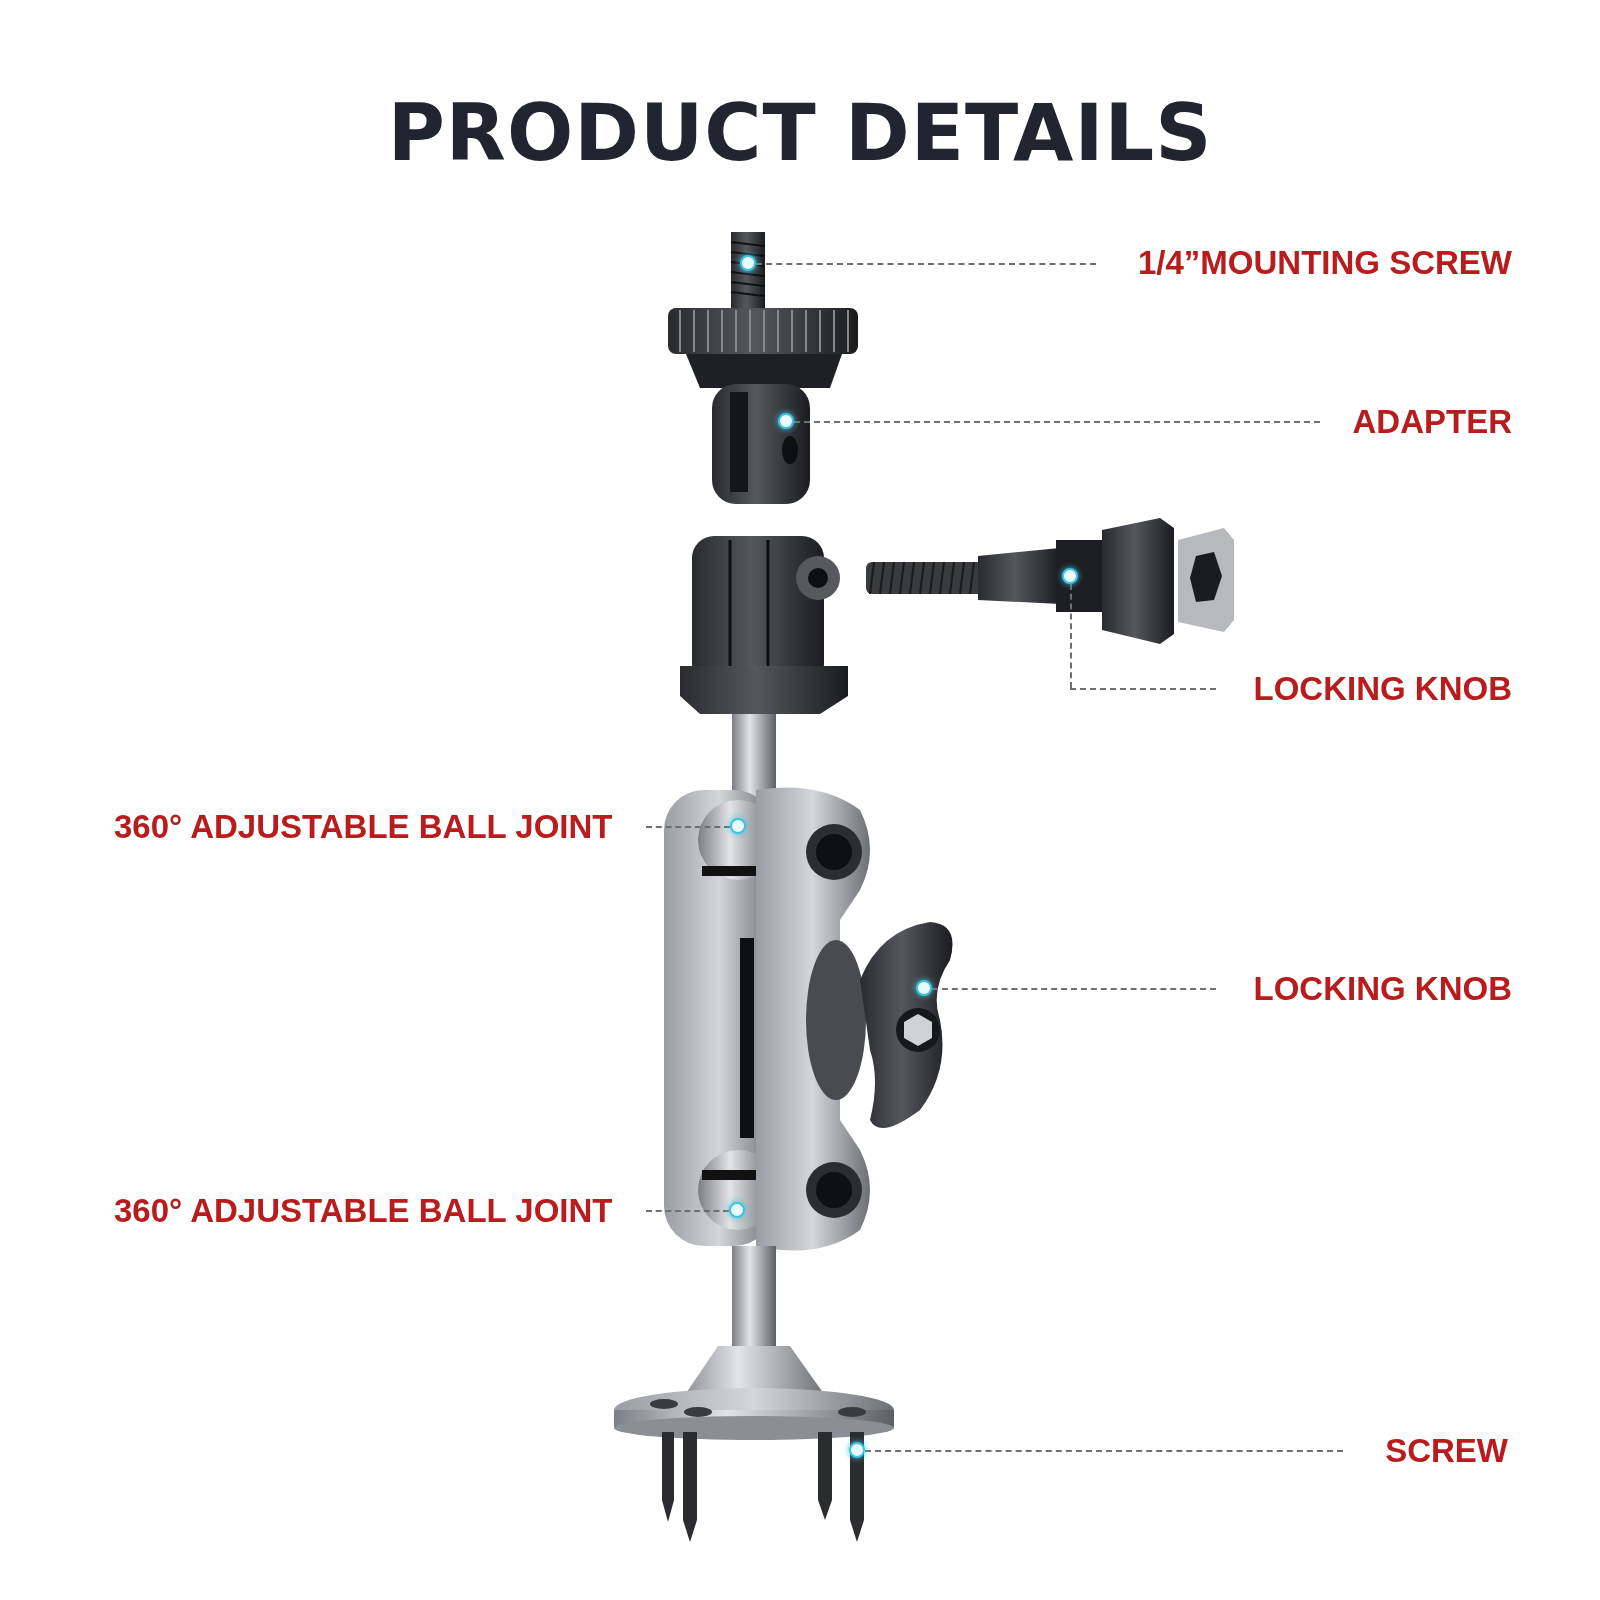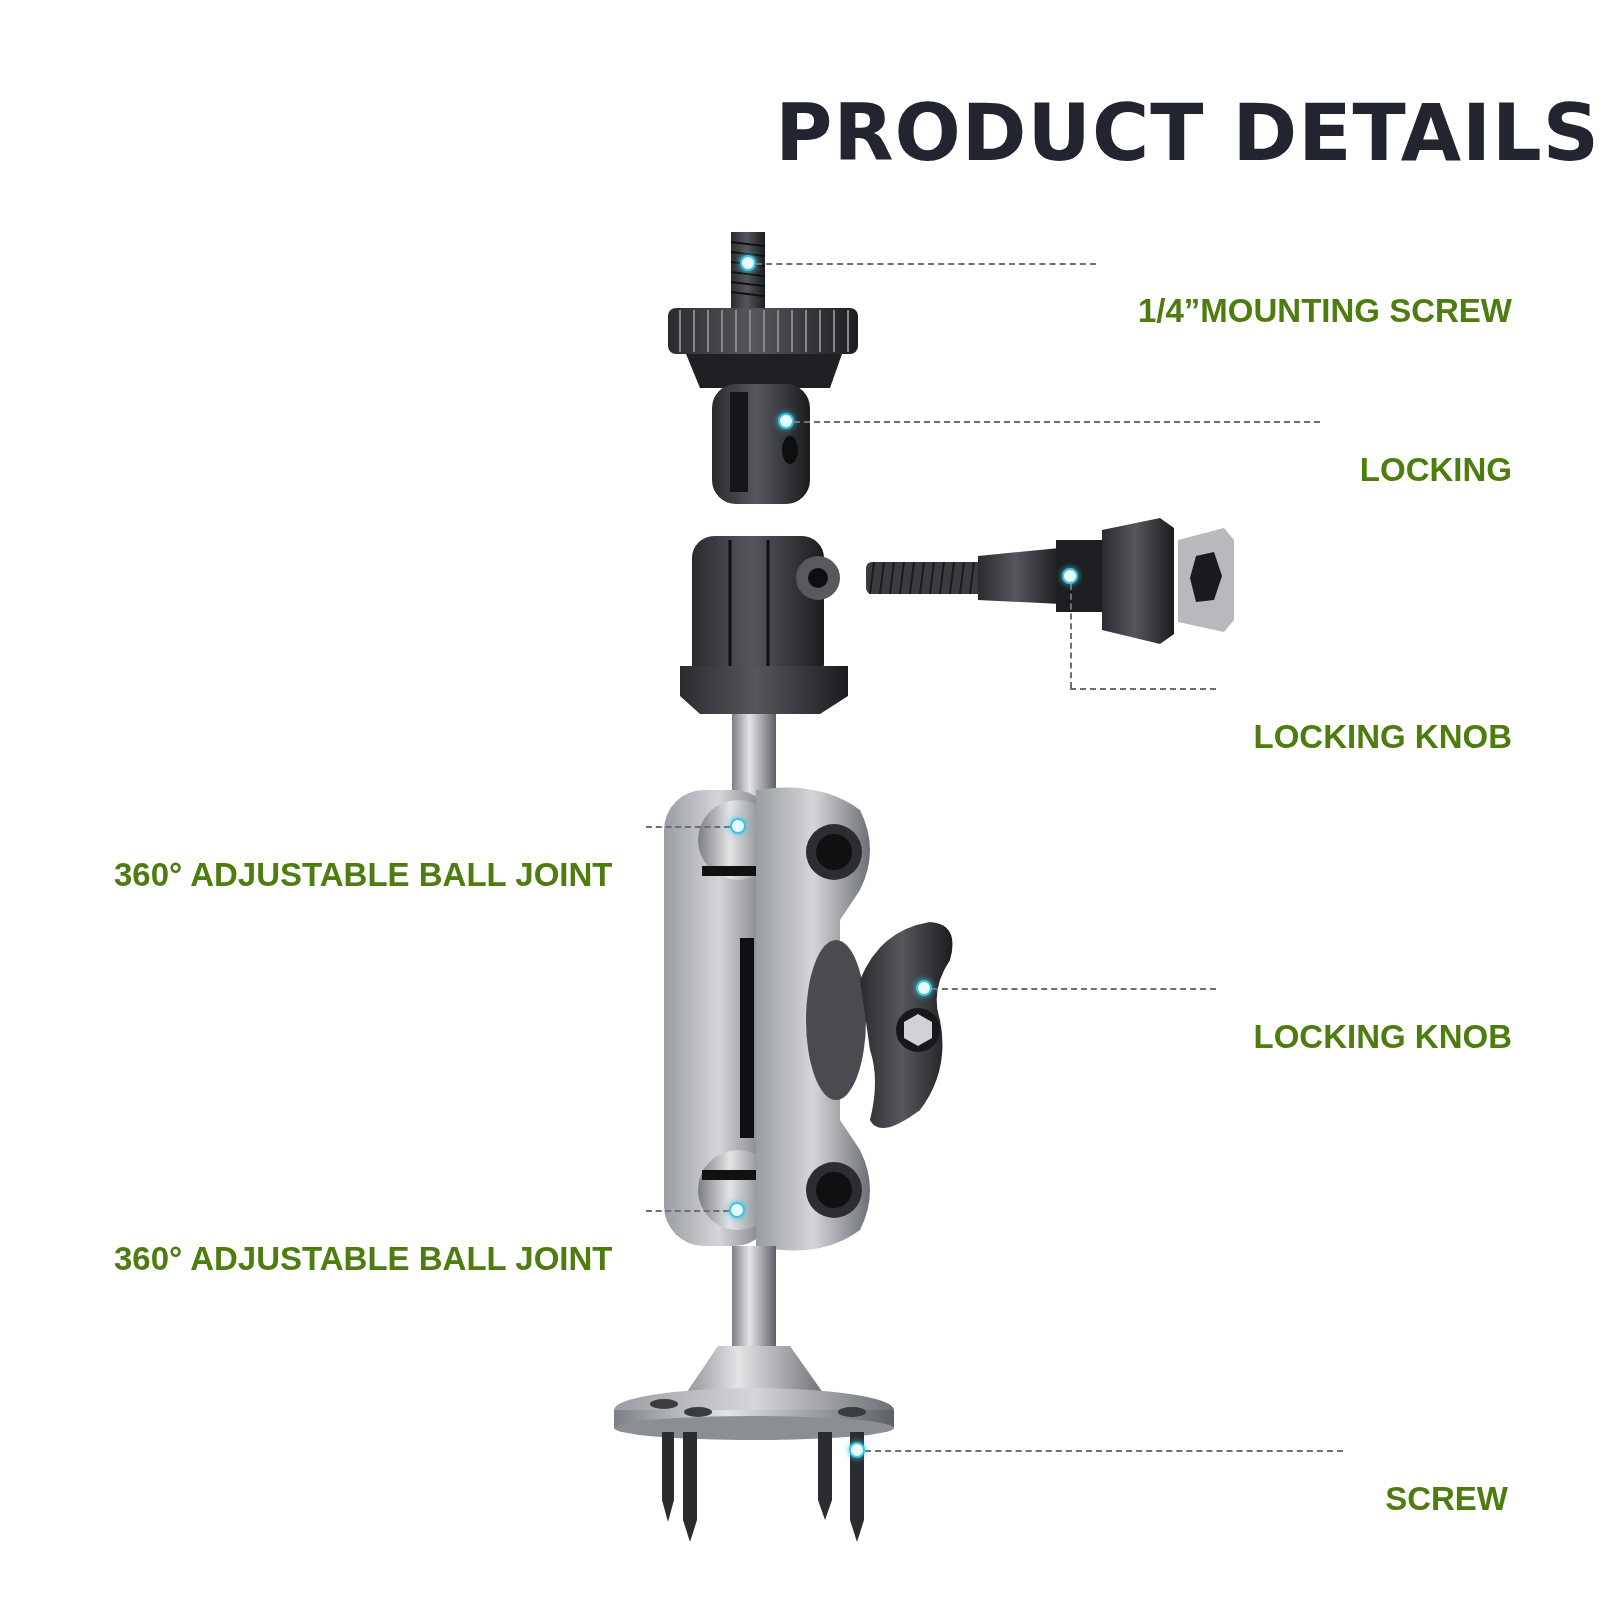--- a/index.html
+++ b/index.html
@@ -1,18 +1,18 @@
 <!DOCTYPE html>
 <html><head>
 <meta charset="utf-8">
 <style>
   html, body { margin: 0; padding: 0; background: #ffffff; }
   body { width: 1600px; height: 1600px; position: relative; overflow: hidden; font-family: "Liberation Sans", sans-serif; }
-  .title { position: absolute; top: 88px; left: 0; width: 1600px; text-align: right; font-family: "DejaVu Sans", sans-serif; font-weight: bold; font-size: 78px; color: #22252f; letter-spacing: 1px; }
-  .label { position: absolute; font-family: "Liberation Sans", sans-serif; font-weight: bold; font-size: 33px; color: #4d7c0f; white-space: nowrap; line-height: 1; margin-top: 48px; }
+  .title { position: absolute; top: 88px; left: 0; width: 1600px; text-align: center; font-family: "DejaVu Sans", sans-serif; font-weight: bold; font-size: 78px; color: #22252f; letter-spacing: 1px; }
+  .label { position: absolute; font-family: "Liberation Sans", sans-serif; font-weight: bold; font-size: 33px; color: #b91c1c; white-space: nowrap; line-height: 1; }
   .label.right { text-align: right; }
   .leader { position: absolute; height: 0; border-top: 2px dashed #6d6f75; }
   .leader-v { position: absolute; width: 0; border-left: 2px dashed #6d6f75; }
   .dot { position: absolute; width: 12px; height: 12px; border-radius: 50%; background: #e9fbff; border: 2px solid #3ec4e0; box-shadow: 0 0 6px #3ec4e0; transform: translate(-8px,-8px); }
   svg.product { position: absolute; left: 0; top: 0; }
 </style>
 </head>
 <body>
 
 <div class="title">PRODUCT DETAILS</div>
@@ -157,18 +157,18 @@
 
 <div class="dot" style="left:748px; top:263px;"></div>
 <div class="dot" style="left:786px; top:421px;"></div>
 <div class="dot" style="left:1070px; top:576px;"></div>
 <div class="dot" style="left:738px; top:826px;"></div>
 <div class="dot" style="left:924px; top:988px;"></div>
 <div class="dot" style="left:737px; top:1210px;"></div>
 <div class="dot" style="left:857px; top:1450px;"></div>
 
 <div class="label right" style="right:88px; top:246px;">1/4”MOUNTING SCREW</div>
-<div class="label right" style="right:88px; top:405px;">LOCKING</div>
+<div class="label right" style="right:88px; top:405px;">ADAPTER</div>
 <div class="label right" style="right:88px; top:672px;">LOCKING KNOB</div>
 <div class="label" style="left:114px; top:810px;">360° ADJUSTABLE BALL JOINT</div>
 <div class="label right" style="right:88px; top:972px;">LOCKING KNOB</div>
 <div class="label" style="left:114px; top:1194px;">360° ADJUSTABLE BALL JOINT</div>
 <div class="label right" style="right:92px; top:1434px;">SCREW</div>
 
 </body></html>

